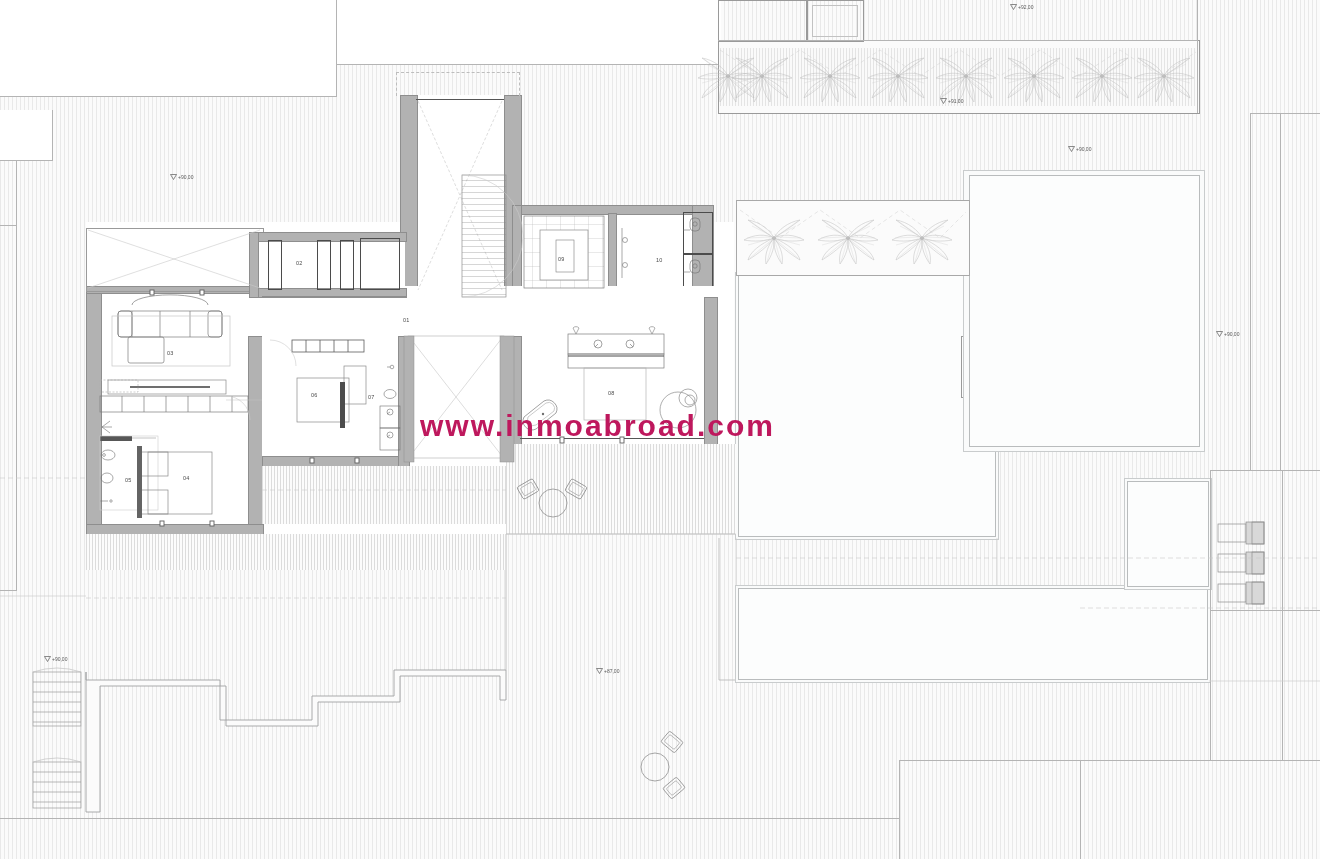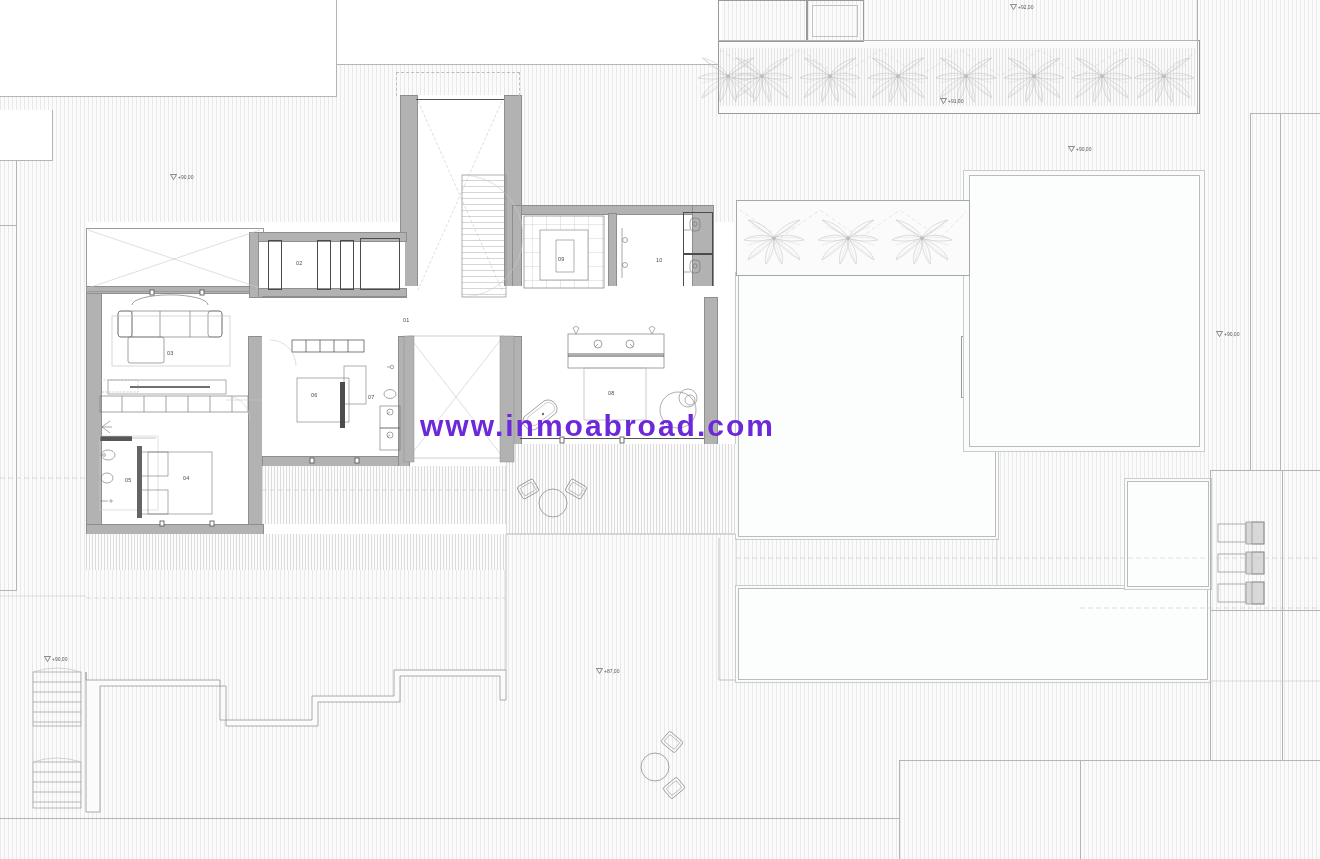--- a/index.html
+++ b/index.html
@@ -36,21 +36,21 @@
   .boxdk{position:absolute;border:1px solid #4b4b4b;background:transparent;}
 
   
   .rlabel{position:absolute;font-size:5.5px;color:#4a4a4a;letter-spacing:.3px;
           font-family:"Liberation Sans",sans-serif;white-space:nowrap;}
   .elev{position:absolute;font-size:5px;color:#5a5a5a;white-space:nowrap;
         font-family:"Liberation Sans",sans-serif;}
   .elev svg{vertical-align:-1px;margin-right:1px;}
 
   .watermark{position:absolute;left:420px;top:406px;width:480px;height:40px;
-     font-size:30px;letter-spacing:2px;color:#6d28d9;font-weight:bold;
+     font-size:30px;letter-spacing:2px;color:#be185d;font-weight:bold;
      font-family:"Liberation Sans",sans-serif;white-space:nowrap;line-height:40px;
      pointer-events:none;}
 
   svg.ov{position:absolute;left:0;top:0;width:1320px;height:859px;pointer-events:none;}
 </style>
 </head>
 <body>
 
 <div id="plan">
 

